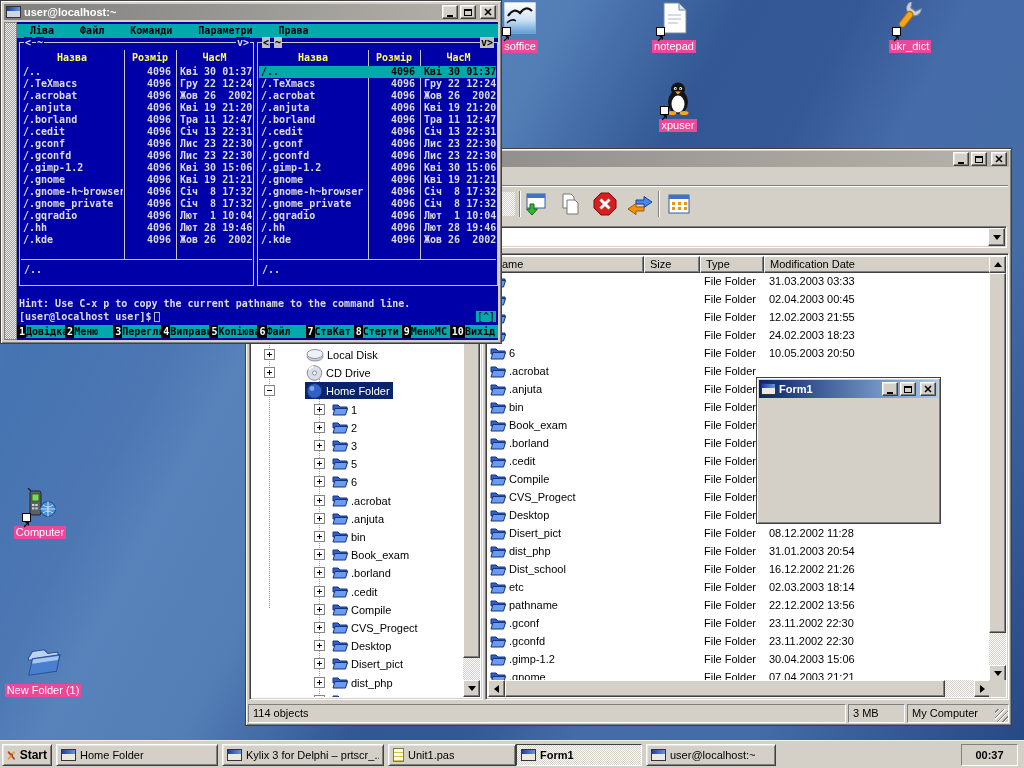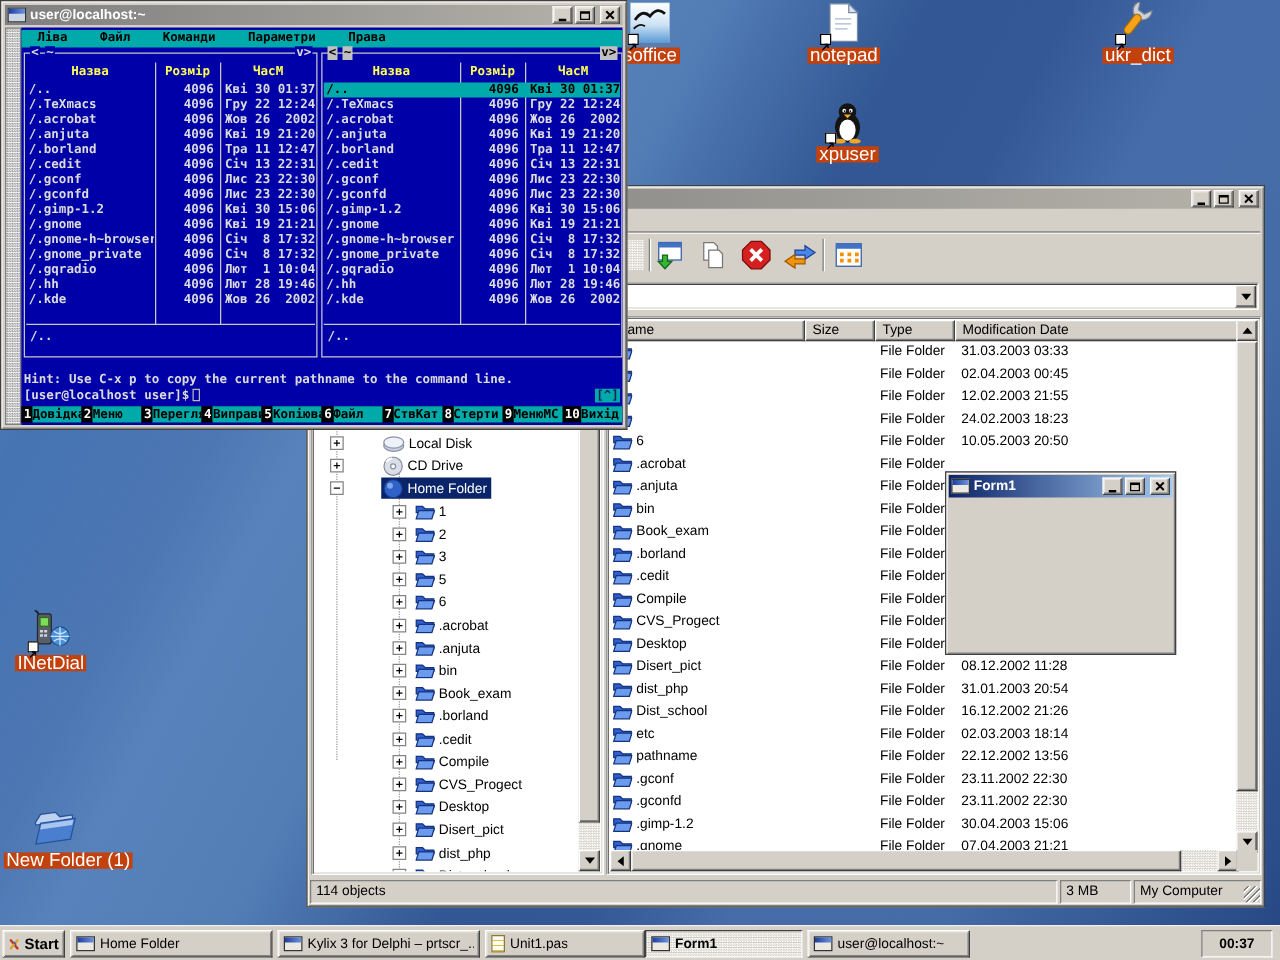--- a/index.html
+++ b/index.html
@@ -126,21 +126,21 @@
   #start-btn { left:2px; width:50px; font-weight:bold; font-size:12px; }
   #clock { position:absolute; left:961px; top:3px; width:57px; height:22px; border:1px solid; border-color:#808080 #fff #fff #808080;
     font-size:11px; display:flex; align-items:center; justify-content:center;font-weight:bold; }
   .doc-ico { position:relative; width:11px; height:14px; background:#fdfbee; border:1px solid #8a7a30; flex:0 0 auto;
     background-image:repeating-linear-gradient(#fdfbee 0 3px, #d6c050 3px 4px); }
 
   
   .dicon { position:absolute; width:56px; text-align:center; z-index:1; }
   .dicon-img { position:relative; width:36px; height:34px; margin:0 auto; }
   .badge { position:absolute; left:0; bottom:0; width:9px; height:9px; background:#fff; border:1px solid #000; }
-  .dlabel { display:inline-block; margin-top:2px; background:#c2410c; color:#fff; font-size:15px; line-height:13px; padding:0 2px; white-space:nowrap; }
+  .dlabel { display:inline-block; margin-top:2px; background:#ec4899; color:#fff; font-size:11px; line-height:13px; padding:0 2px; white-space:nowrap; }
 </style>
 </head>
 <body>
 
 <div class="window" id="explorer">
   <div class="titlebar tb-inactive" id="exp-title">
     <span class="title-text"></span>
     <span id="exp-caps" style="display:flex;gap:2px;">
         <div class="cap-btn">
           <div class="g-min"></div>
@@ -1163,21 +1163,21 @@
           <rect x="12.3" y="16" width="2.4" height="2"></rect>
           <rect x="9" y="19.4" width="2.4" height="2"></rect>
           <rect x="12.3" y="19.4" width="2.4" height="2"></rect>
         </g>
         <line x1="8" y1="3" x2="5" y2="0" stroke="#23262c" stroke-width="1.5"></line>
         <circle cx="25" cy="21" r="7.5" fill="#4a90d9" stroke="#1c4f8c"></circle>
         <path d="M17.5 21 h15 M25 13.5 v15 M20 17 q5 4 10 0 M20 25 q5 -4 10 0" stroke="#cfe2f5" fill="none"></path>
       </svg><div class="badge"><svg width="7" height="7" viewBox="0 0 7 7">
           <path d="M1 6 L5.4 1.6 M5.4 1.6 H2.6 M5.4 1.6 V4.4" stroke="#000" stroke-width="1.1" fill="none"></path>
         </svg></div></div>
-    <div><span class="dlabel">INetDial</span></div>
+    <div><span class="dlabel">Computer</span></div>
   </div>
 <div class="dicon" style="left: 3px; top: 646px; width: 80px;">
     <div class="dicon-img"><svg width="38" height="32" viewBox="0 0 38 32">
         <g transform="rotate(-8 19 16)">
           <path d="M4 10 l5-6 h12 l3 4 h10 v4 H4z" fill="#bdd2ef" stroke="#27509b"></path>
           <path d="M2 27 L8 11 h28 L30 27z" fill="#4a7fd0" stroke="#27509b"></path>
           <path d="M8.5 12 h26 l-1.6 4 H7z" fill="#a8c6ee"></path>
         </g>
       </svg></div>
     <div><span class="dlabel">New Folder (1)</span></div>

